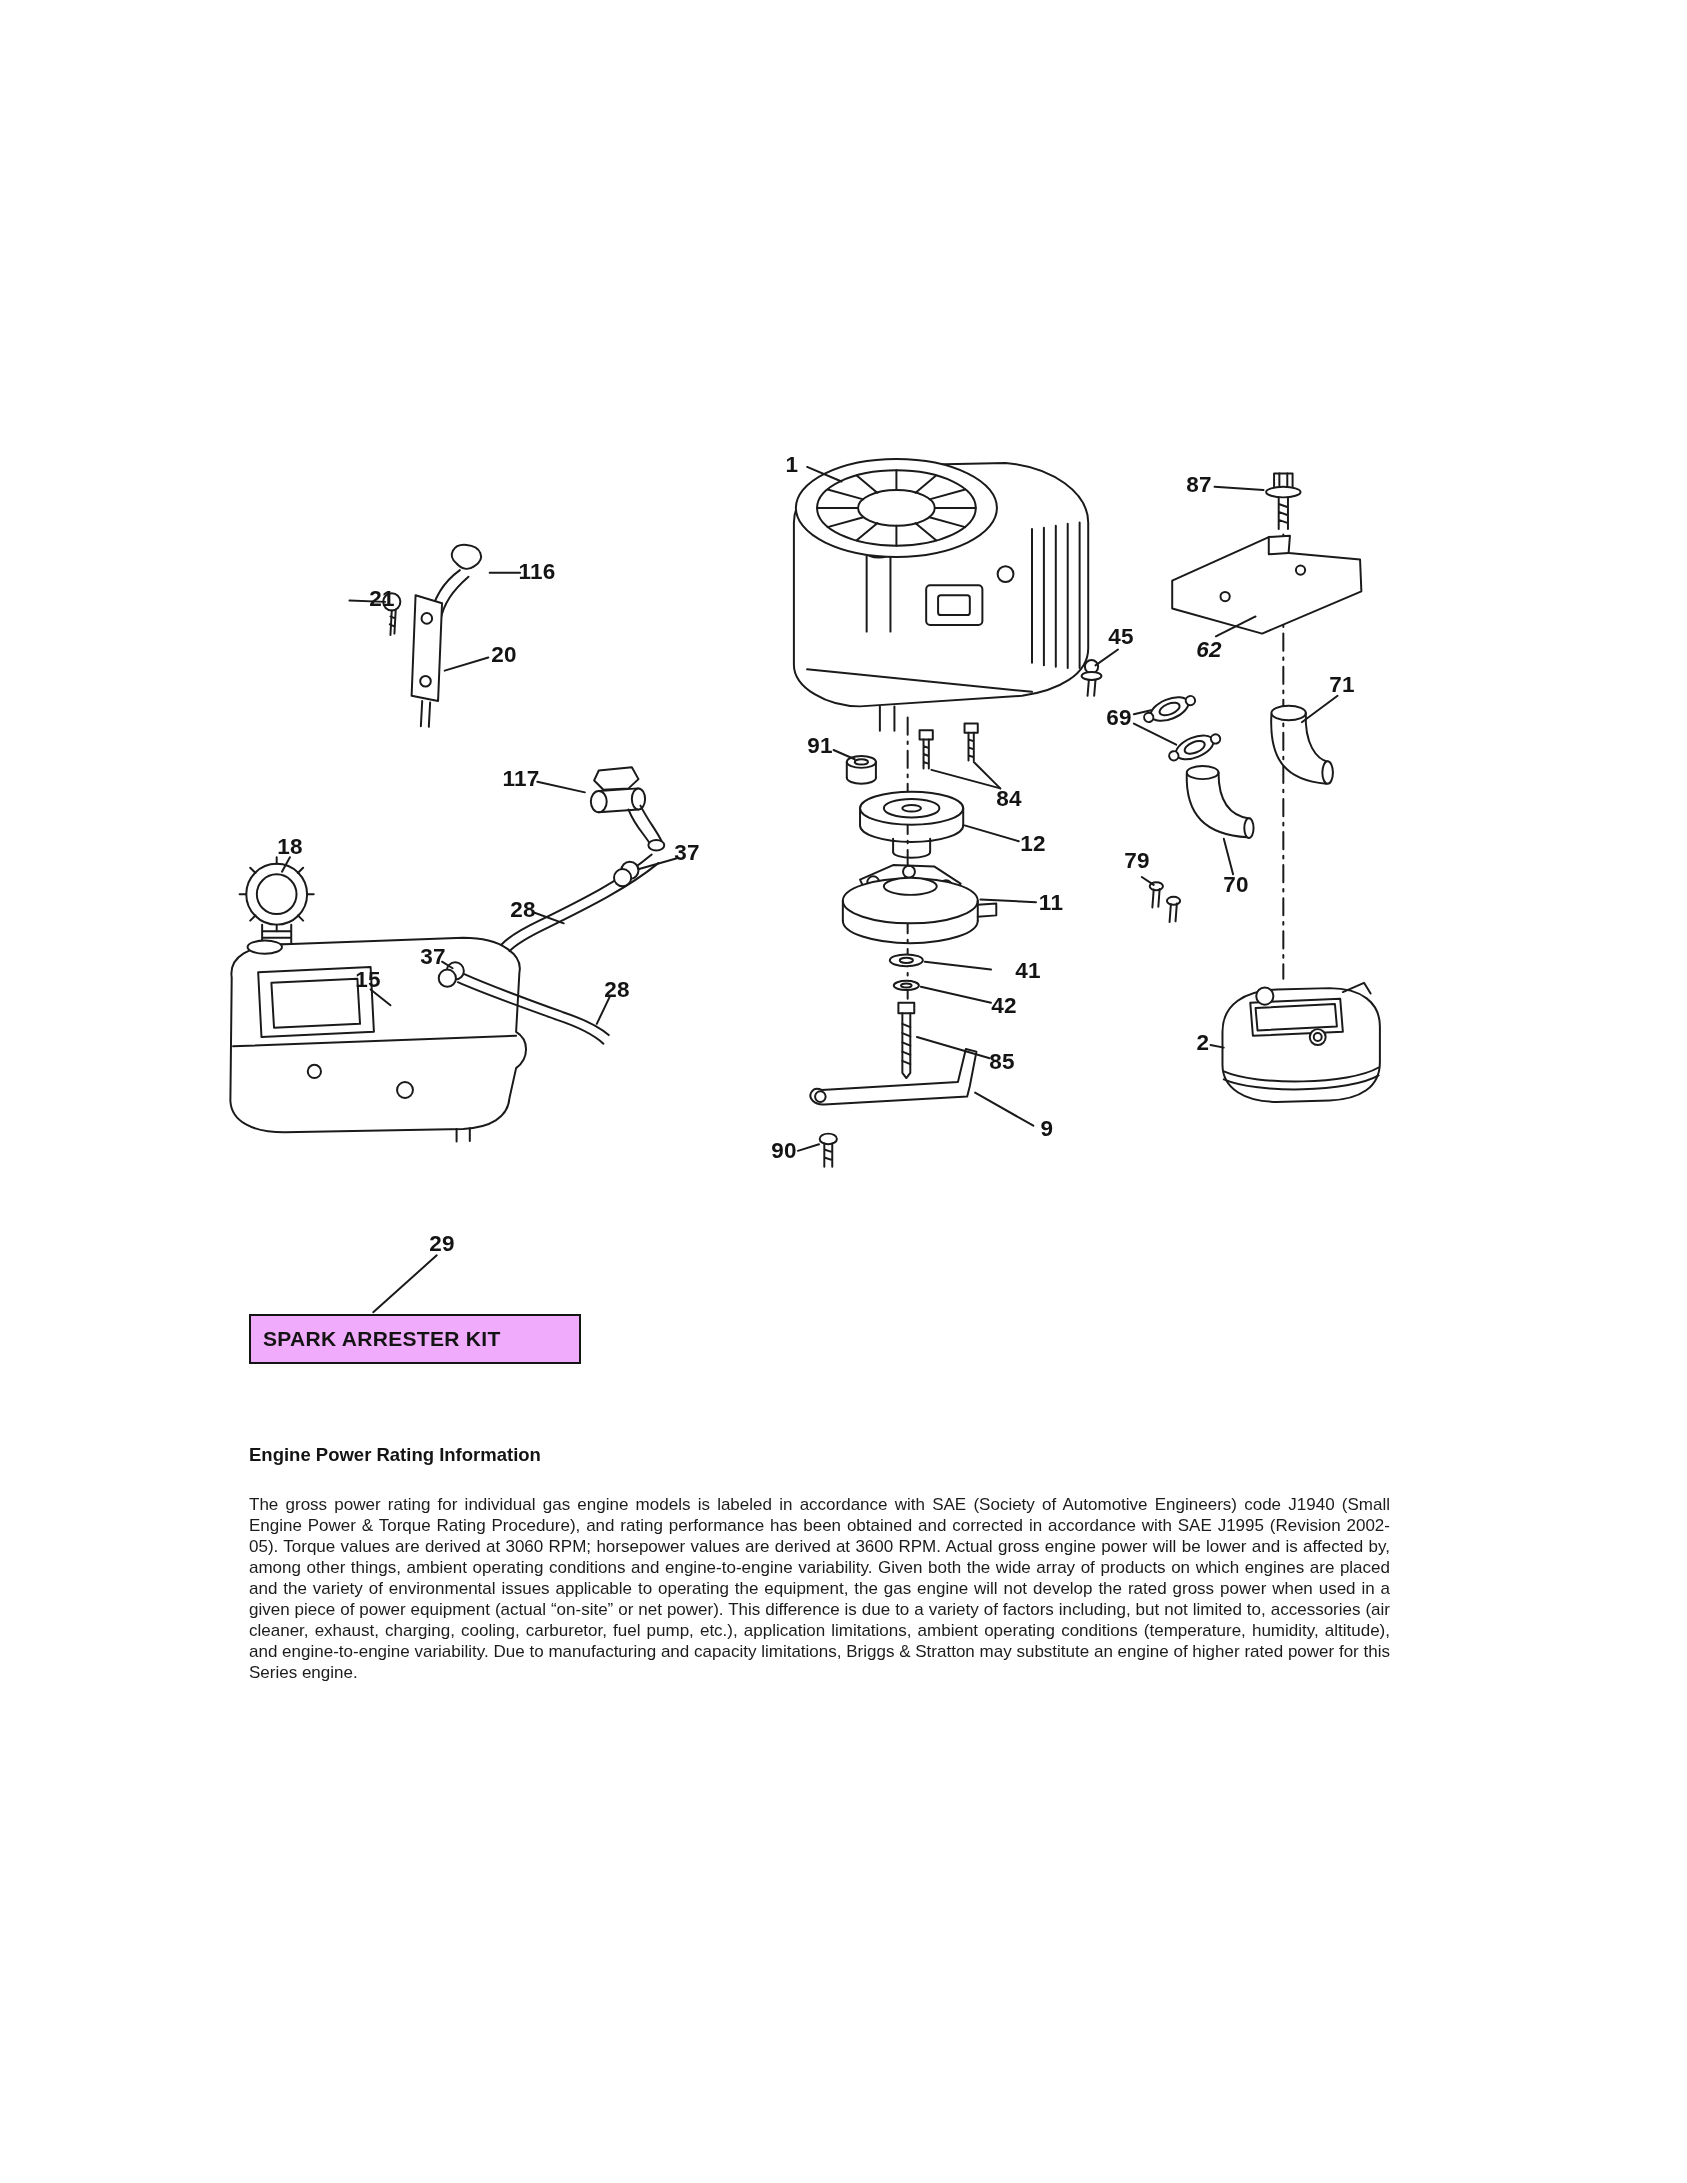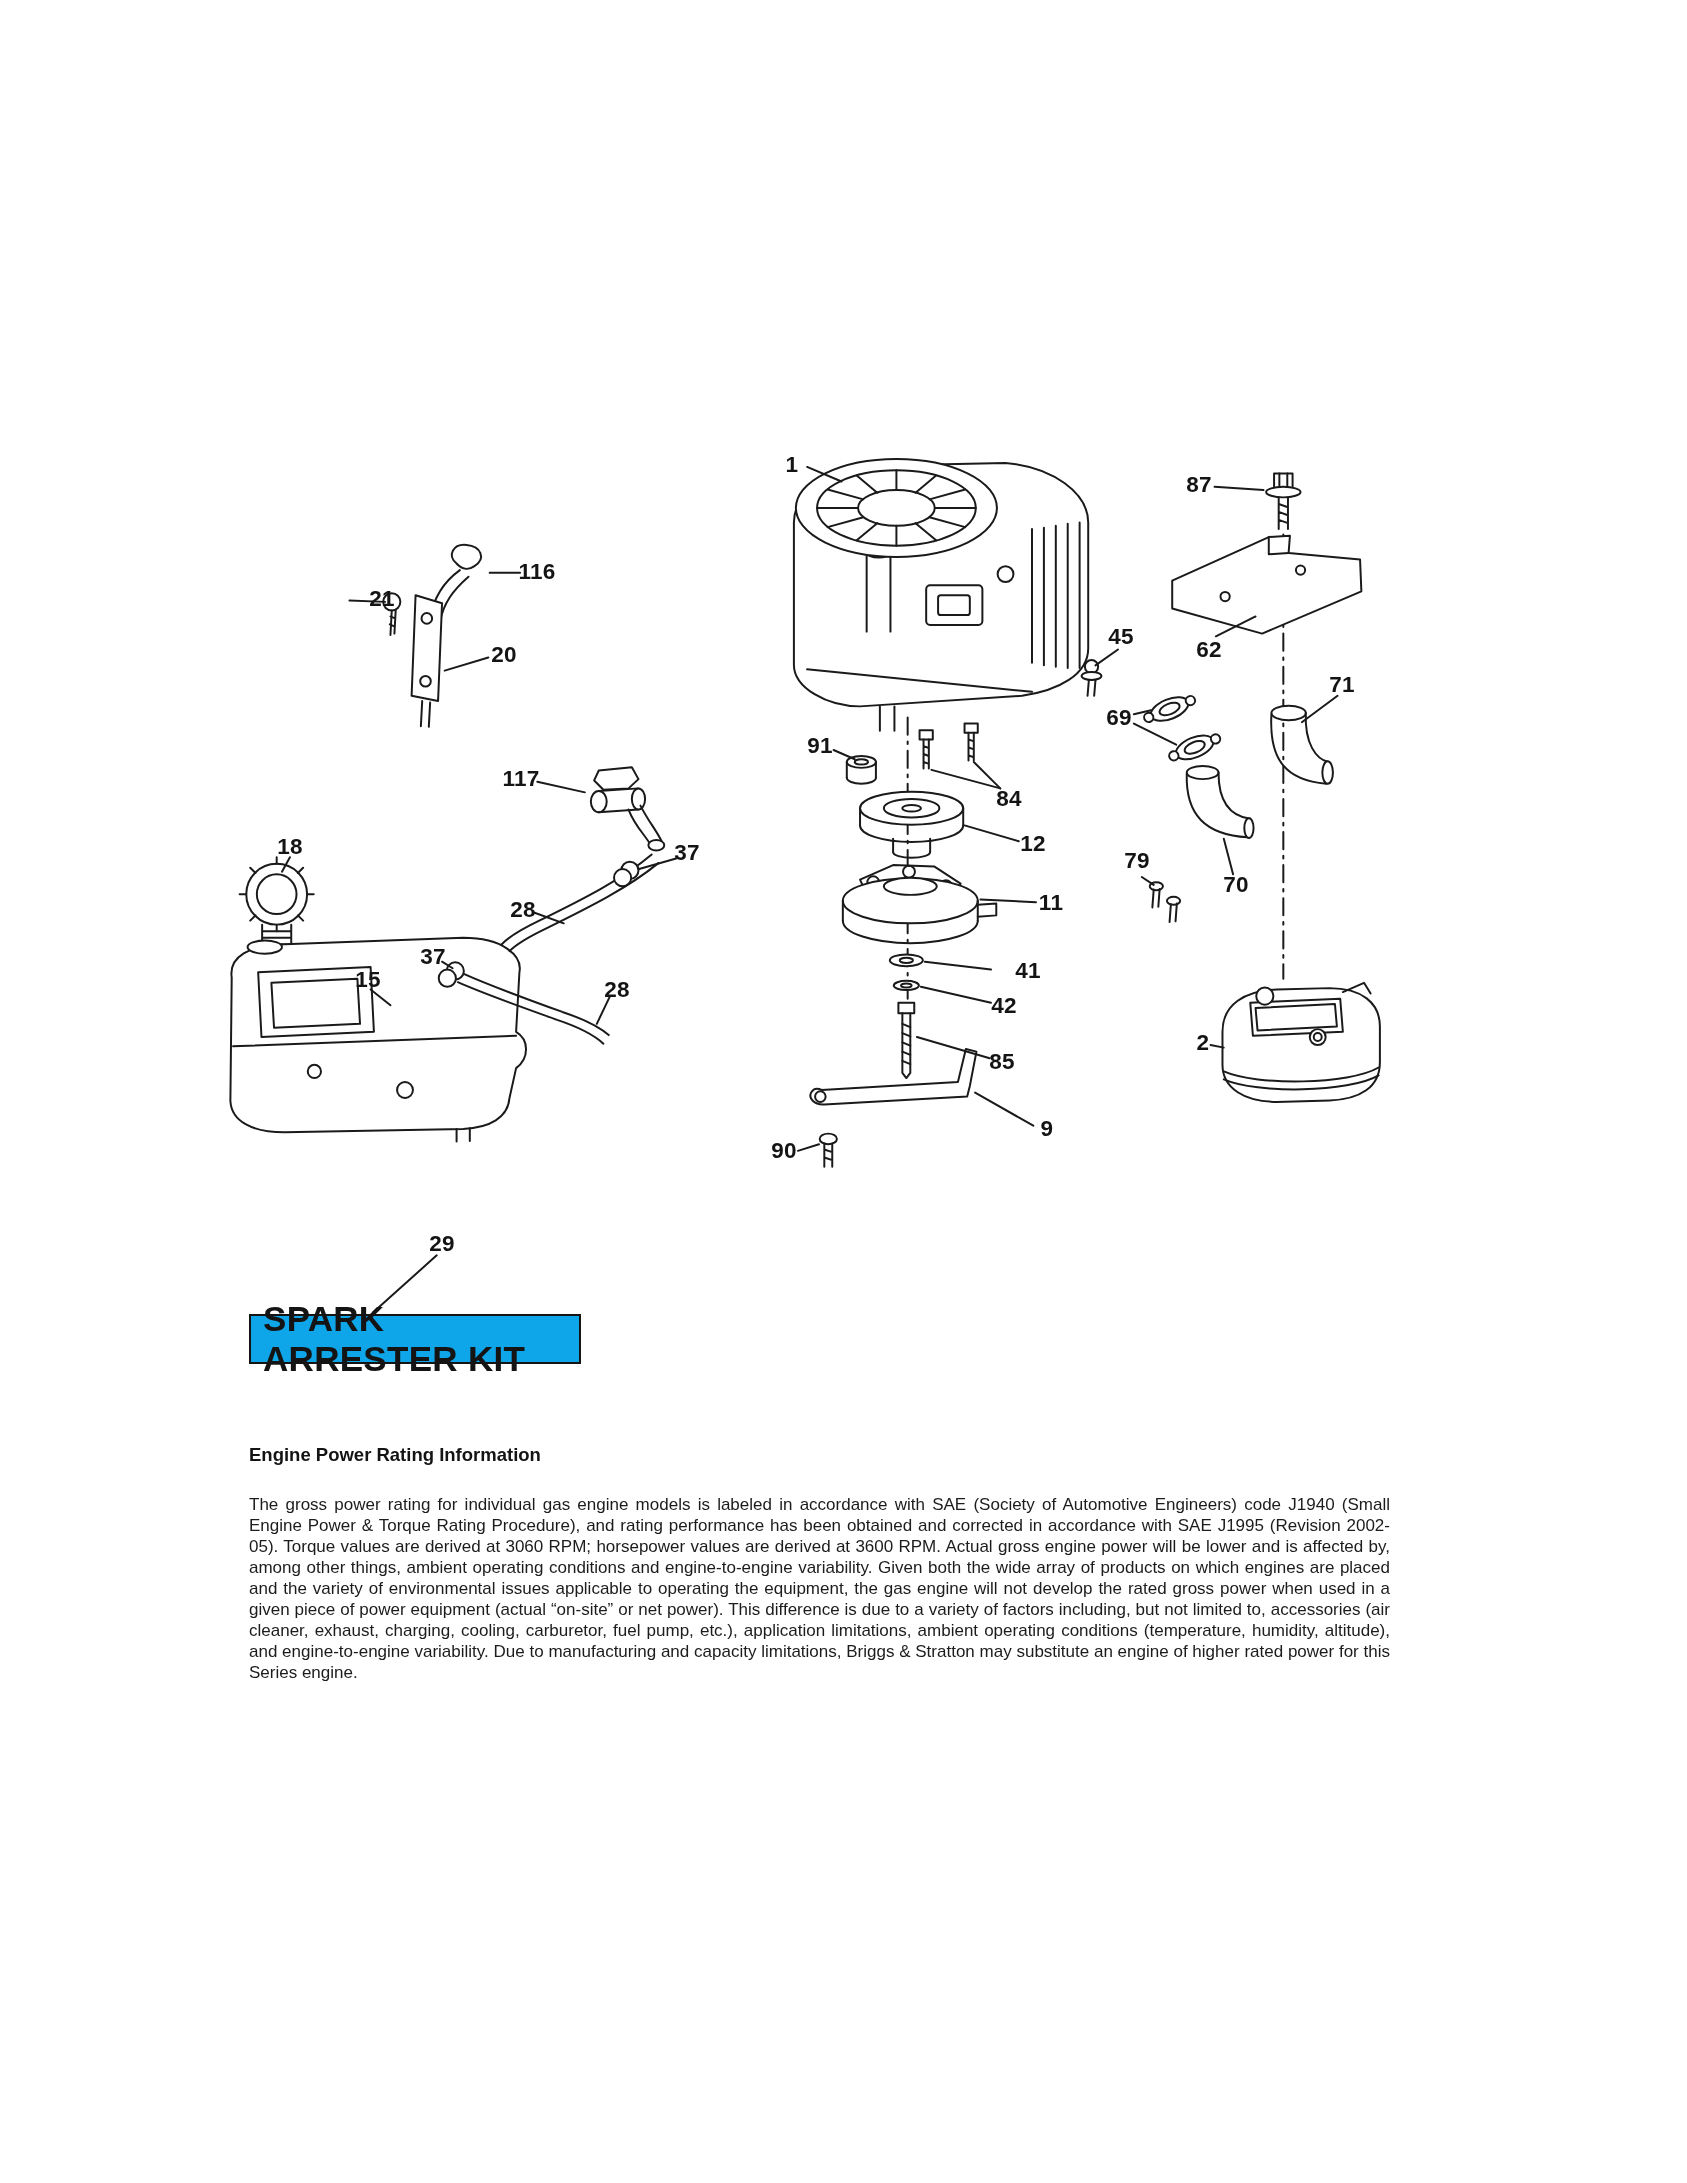--- a/index.html
+++ b/index.html
@@ -5,21 +5,21 @@
   * { margin:0; padding:0; box-sizing:border-box; }
   html,body { background:#ffffff; }
   body { font-family:"Liberation Sans", sans-serif; color:#161616; }
   .page { position:relative; width:1687px; height:2183px; background:#ffffff; overflow:hidden; }
   .diagram-svg { position:absolute; left:0; top:0; }
   .callout-layer { position:absolute; left:0; top:0; width:1687px; height:2183px; pointer-events:none; }
   .callout { position:absolute; transform:translate(-50%,-50%); font-weight:bold; font-size:22.5px; color:#141414; letter-spacing:0.3px; white-space:nowrap; }
   .spark-box {
     position:absolute; left:249px; top:1314px; width:332px; height:50px;
     border:2.6px solid #141414; display:flex; align-items:center; padding-left:12px;
-    font-size:35px; font-weight:bold; letter-spacing:0.3px; color:#141414; background:#0ea5e9;
+    font-size:21px; font-weight:bold; letter-spacing:0.3px; color:#141414; background:#f0abfc;
   }
   .info { position:absolute; left:249px; top:1444px; width:1141px; }
   .info h2 { font-size:18.5px; font-weight:bold; margin-bottom:28px; color:#141414; }
   .info p { font-size:17px; line-height:21px; text-align:justify; color:#1c1c1c; }
 </style>
 </head>
 <body>
 
 <div class="page">
 
@@ -238,21 +238,21 @@
     </g>
   </svg>
 
   <div class="callout-layer">
       <div class="callout" style="left: 792px; top: 465px;">1</div>
       <div class="callout" style="left: 1199px; top: 485px;">87</div>
       <div class="callout" style="left: 537px; top: 572px;">116</div>
       <div class="callout" style="left: 334px; top: 599px; margin-left: 48px;">21</div>
       <div class="callout" style="left: 504px; top: 655px;">20</div>
       <div class="callout" style="left: 1121px; top: 637px;">45</div>
-      <div class="callout" style="left: 1209px; top: 650px;">62</div>
+      <div class="callout" style="left: 1209px; top: 650px; font-style: italic;">62</div>
       <div class="callout" style="left: 1342px; top: 685px;">71</div>
       <div class="callout" style="left: 1119px; top: 718px;">69</div>
       <div class="callout" style="left: 820px; top: 746px;">91</div>
       <div class="callout" style="left: 521px; top: 779px;">117</div>
       <div class="callout" style="left: 1009px; top: 799px;">84</div>
       <div class="callout" style="left: 1033px; top: 844px;">12</div>
       <div class="callout" style="left: 290px; top: 847px;">18</div>
       <div class="callout" style="left: 687px; top: 853px;">37</div>
       <div class="callout" style="left: 1137px; top: 861px;">79</div>
       <div class="callout" style="left: 1236px; top: 885px;">70</div>

